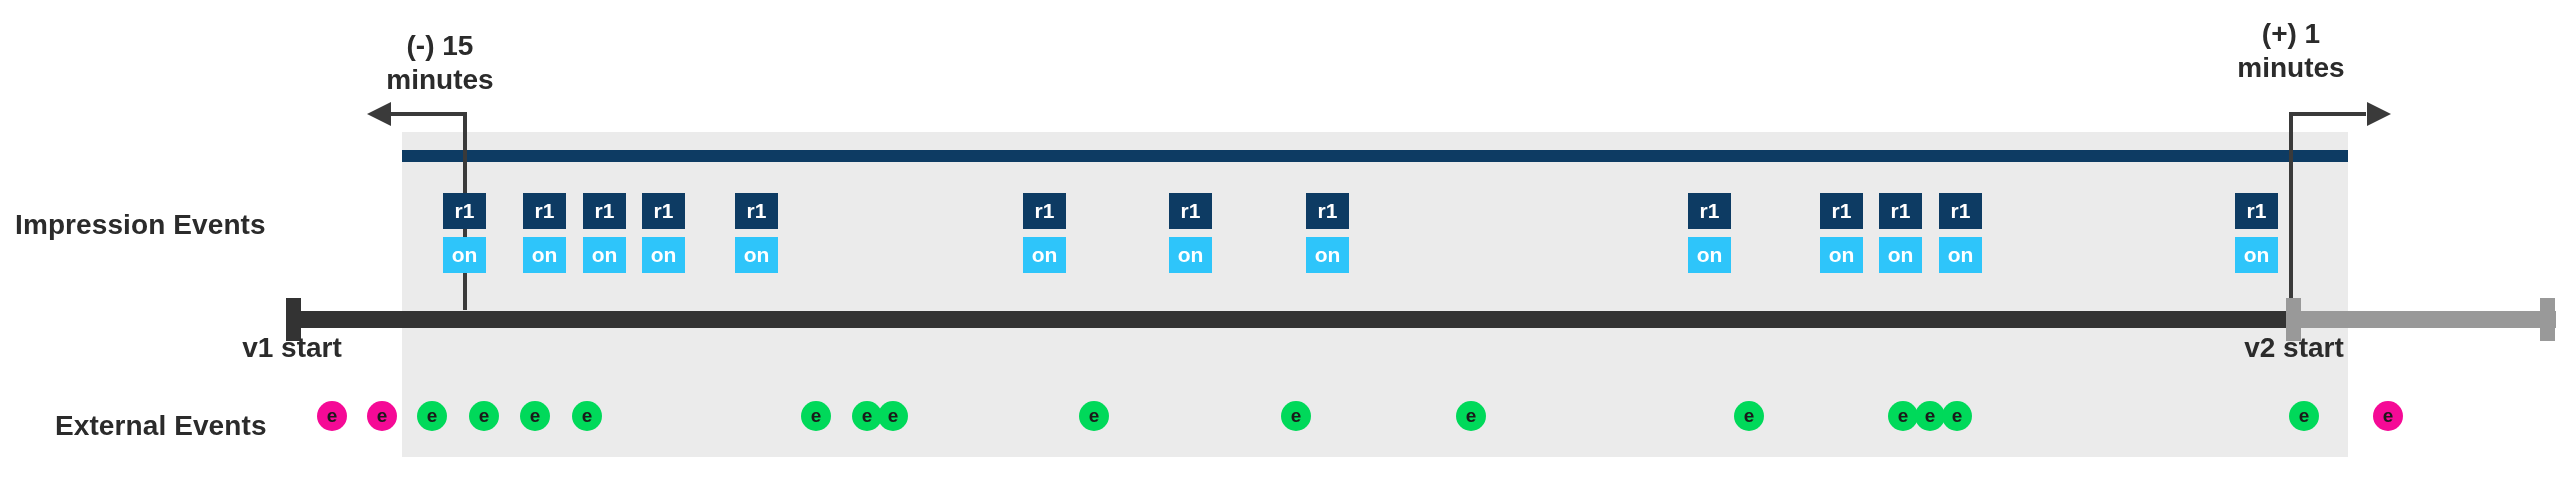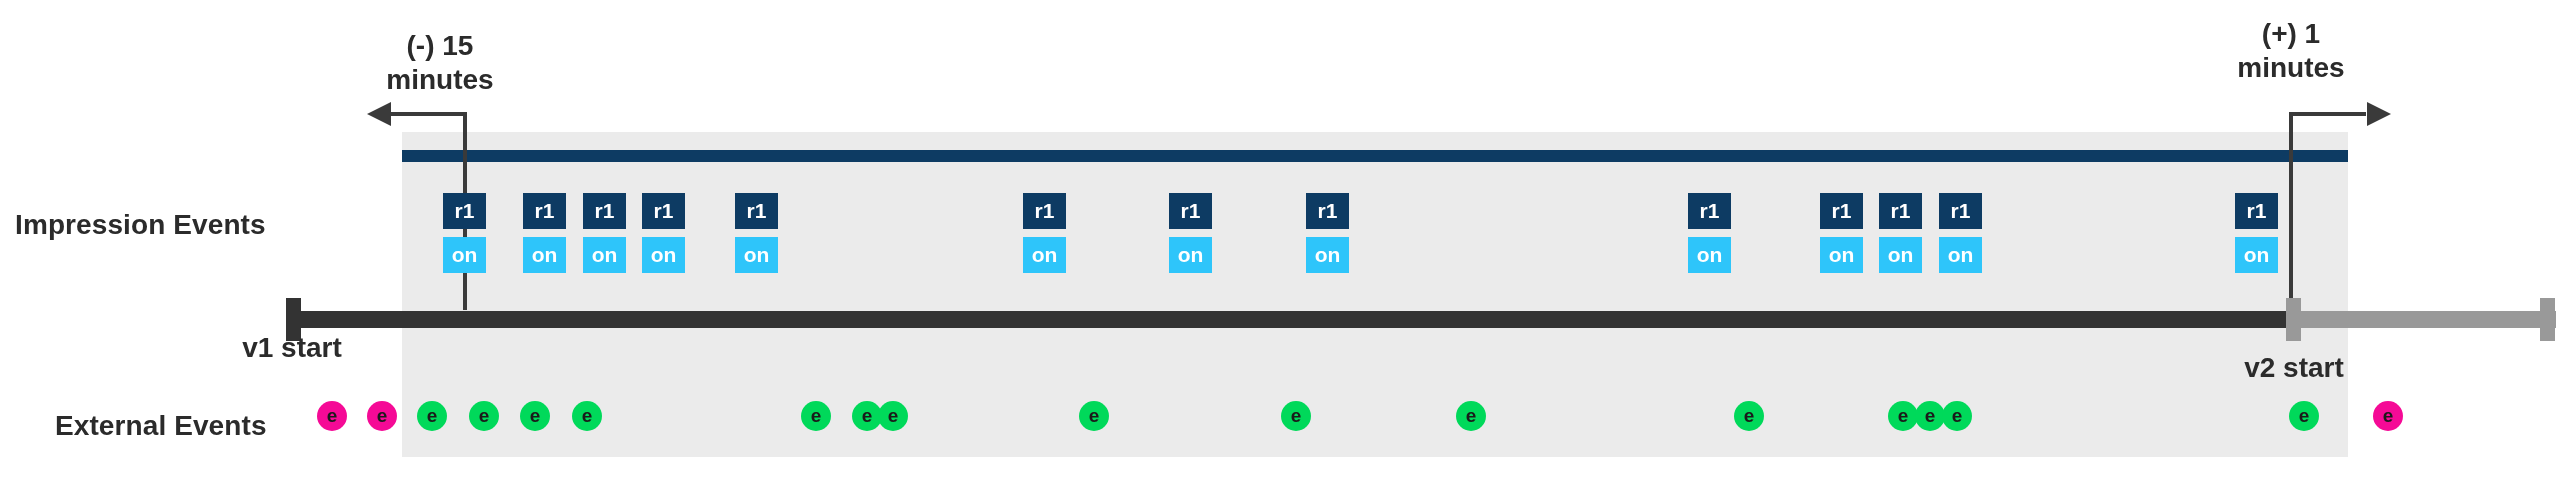--- a/index.html
+++ b/index.html
@@ -152,21 +152,21 @@
       </div>
     </div>
 
   <div class="tcap v1" style="left:286px;top:298px;"></div>
   <div class="tbar v1" style="left:286px;top:311px;width:2006px;"></div>
   <div class="tcap v2" style="left:2286px;top:298px;"></div>
   <div class="tbar v2" style="left:2286px;top:311px;width:270px;"></div>
   <div class="tcap v2" style="left:2540px;top:298px;"></div>
 
   <div class="startlabel" style="left:292px;top:332px;">v1 start</div>
-  <div class="startlabel" style="left:2294px;top:352px;">v2 start</div>
+  <div class="startlabel" style="left:2294px;top:332px;">v2 start</div>
 
   <div id="event-layer">
       <div class="ecircle pink" style="left: 317px; top: 401px;">e</div>
       <div class="ecircle pink" style="left: 367px; top: 401px;">e</div>
       <div class="ecircle green" style="left: 417px; top: 401px;">e</div>
       <div class="ecircle green" style="left: 469px; top: 401px;">e</div>
       <div class="ecircle green" style="left: 520px; top: 401px;">e</div>
       <div class="ecircle green" style="left: 572px; top: 401px;">e</div>
       <div class="ecircle green" style="left: 801px; top: 401px;">e</div>
       <div class="ecircle green" style="left: 852px; top: 401px;">e</div>

